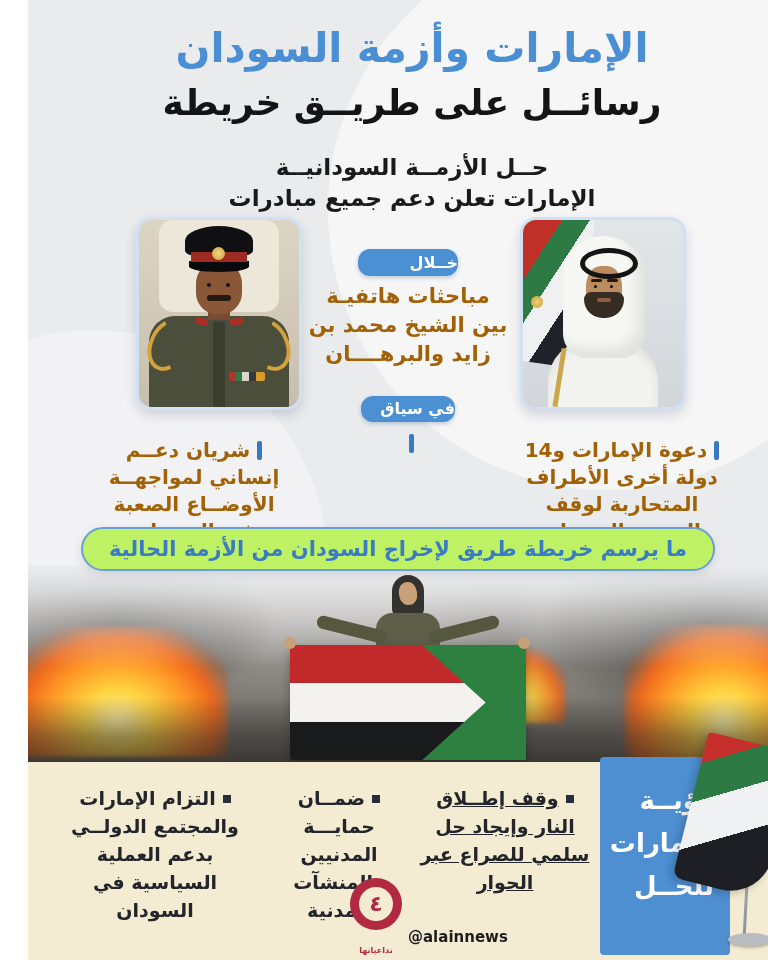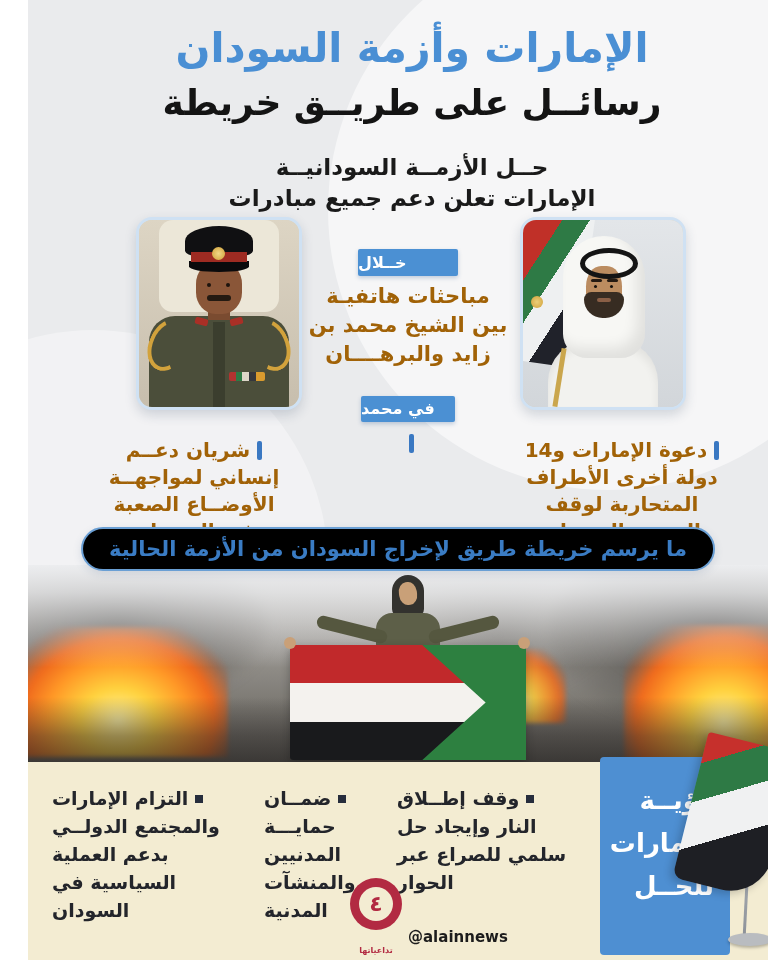--- a/index.html
+++ b/index.html
@@ -59,33 +59,33 @@
     border-radius:44px 44px 26px 26px;box-shadow:inset -8px -10px 14px rgba(0,0,0,.09);}
   .mz-face{left:63px;top:46px;width:36px;height:48px;background:#bb8c60;border-radius:42%;}
   .mz-brow{width:11px;height:3px;background:#241a12;border-radius:2px;}
   .mz-brow.l{left:68px;top:59px;}.mz-brow.r{left:84px;top:59px;}
   .mz-eye{width:3px;height:3px;background:#14100c;border-radius:50%;}
   .mz-eye.l{left:71px;top:65px;}.mz-eye.r{left:87px;top:65px;}
   .mz-beard{left:61px;top:72px;width:40px;height:26px;background:#372c22;border-radius:8px 8px 20px 20px;}
   .mz-mouth{left:74px;top:78px;width:14px;height:4px;background:#8a5f46;border-radius:2px;}
   .mz-agal{left:57px;top:28px;width:48px;height:21px;border:5px solid #141414;border-radius:50%;background:transparent;}
   
-  .pill{background:#4b90d3;color:#fff;font-weight:700;text-align:left;border-radius:2px;
+  .pill{background:#4b90d3;color:#fff;font-weight:700;text-align:right;border-radius:12px;
         box-shadow:0 2px 4px rgba(30,80,140,.25);}
   .pill-during{left:330px;top:249px;width:100px;height:27px;line-height:27px;font-size:16px;}
   .pill-context{left:333px;top:396px;width:94px;height:26px;line-height:26px;font-size:16px;}
   .midtext{font-weight:700;color:#a16207;text-align:center;}
   .t-during{left:280px;top:282px;width:200px;font-size:21px;line-height:29px;}
   .t-context{left:284px;top:430px;width:192px;font-size:20px;line-height:27px;}
   .t-left{left:66px;top:437px;width:200px;font-size:20px;line-height:27px;}
   .t-right{left:490px;top:437px;width:208px;font-size:20px;line-height:27px;}
   .bar{display:inline-block;width:5px;height:19px;background:#3a78c2;border-radius:2px;
        margin-left:7px;vertical-align:-3px;}
   .roadmap{left:50%;top:527px;transform:translateX(-50%);white-space:nowrap;z-index:6;
-    background:#000000;border:2px solid #6a9fd4;border-radius:26px;color:#3a7cc4;
+    background:#bef264;border:2px solid #6a9fd4;border-radius:26px;color:#3a7cc4;
     font-size:21px;font-weight:700;padding:8px 26px;box-shadow:0 3px 8px rgba(60,90,130,.15);}
   
   .strip{left:0;top:565px;width:768px;height:197px;overflow:hidden;
     background:linear-gradient(#b6b3ae 0%,#96938e 45%,#7a7771 72%,#676460 100%);}
   .strip div{position:absolute;}
   .smoke{filter:blur(7px);border-radius:50%;}
   .smoke.l{left:-60px;top:-20px;width:300px;height:160px;
     background:radial-gradient(ellipse,rgba(62,60,56,.8),rgba(95,92,88,.45) 55%,transparent 78%);}
   .smoke.r{left:520px;top:-30px;width:330px;height:190px;
     background:radial-gradient(ellipse,rgba(55,53,50,.85),rgba(90,88,84,.5) 55%,transparent 78%);}
@@ -108,22 +108,22 @@
   .arm-r{left:400px;top:58px;transform:rotate(-14deg);}
   .hand{width:12px;height:12px;background:#c9a078;border-radius:50%;z-index:6;}
   .hand.l{left:256px;top:72px;}.hand.r{left:490px;top:72px;}
   .sflag{left:262px;top:80px;width:236px;height:115px;z-index:5;border-radius:3px;
     background:linear-gradient(#c1292b 0 33.4%,#f4f2ee 33.4% 66.7%,#191a1c 66.7% 100%);
     box-shadow:0 4px 10px rgba(20,20,20,.35);}
   .sflag-tri{right:0;top:0;width:45%;height:100%;background:#2d8040;
     clip-path:polygon(0 -2%,100% -2%,100% 102%,0 102%,62% 50%);}
   
   .cream{left:0;top:762px;width:768px;height:198px;background:#f3ecd2;}
-  .bpoint{position:absolute;font-size:19px;line-height:28px;font-weight:700;color:#23252b;text-align:left;}
-  .bp1{left:369px;top:784px;width:170px;}
+  .bpoint{position:absolute;font-size:19px;line-height:28px;font-weight:700;color:#23252b;text-align:center;}
+  .bp1{left:392px;top:784px;width:170px;text-decoration:underline;}
   .bp2{left:236px;top:784px;width:150px;}
   .bp3{left:24px;top:784px;width:206px;}
   .sq{display:inline-block;width:8px;height:8px;background:#262d3c;margin-left:7px;vertical-align:2px;}
   .vbox{left:572px;top:757px;width:130px;height:198px;background:#4e8fd2;border-radius:4px;z-index:2;
     color:#fff;font-size:26px;line-height:43px;font-weight:800;text-align:right;
     padding:22px 16px 0 0;box-sizing:border-box;}
   .upole{left:719px;top:768px;width:3px;height:172px;background:linear-gradient(#d2d5da,#8b9097);transform:rotate(3deg);z-index:3;}
   .ubase{left:700px;top:933px;width:44px;height:13px;background:#b9bcc0;border-radius:50%;z-index:3;
     box-shadow:0 2px 3px rgba(0,0,0,.25);}
   .ucloth{left:678px;top:754px;width:92px;height:150px;transform:rotate(14deg);transform-origin:top right;z-index:4;
@@ -186,21 +186,21 @@
     <div class="mz-eye l"></div>
     <div class="mz-eye r"></div>
     <div class="mz-beard"></div>
     <div class="mz-mouth"></div>
     <div class="mz-agal"></div>
   </div>
 
   <div class="abs pill pill-during">خــلال</div>
   <div class="abs midtext t-during">مباحثات هاتفيـة بين الشيخ محمد بن زايد والبرهــــان</div>
 
-  <div class="abs pill pill-context">في محمد</div>
+  <div class="abs pill pill-context">في سياق</div>
   <div class="abs midtext t-context">
     <span class="bar"></span>
   </div>
 
   <div class="abs midtext t-left">
     <span class="bar"></span><span>شريان دعــم إنساني لمواجهــة الأوضــاع الصعبة في السودان</span>
   </div>
 
   <div class="abs midtext t-right">
     <span class="bar"></span><span>دعوة الإمارات و14 دولة أخرى الأطراف المتحاربة لوقف الحرب بالسودان</span>

